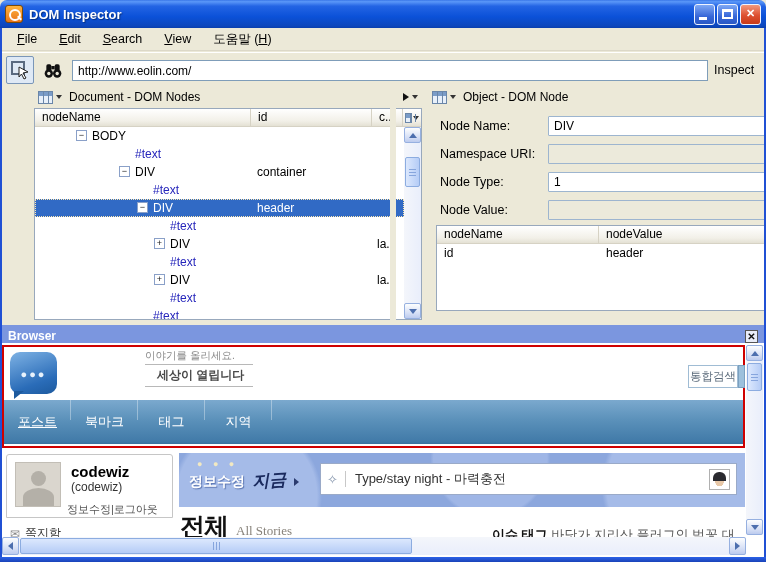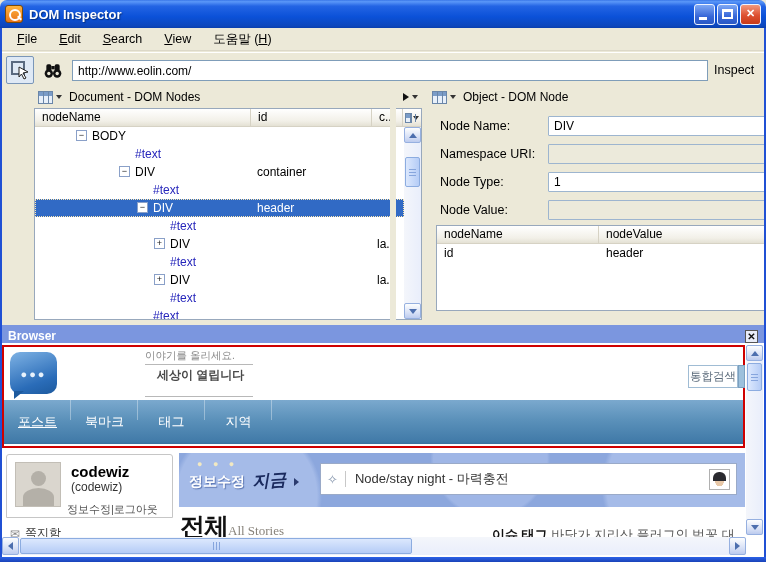--- a/index.html
+++ b/index.html
@@ -121,21 +121,21 @@
   .bubble { position:absolute; left:6px; top:5px; width:47px; height:42px; border-radius:10px;
     background:linear-gradient(160deg,#7eb2e4,#2a6cb8 70%,#1d5a9e); }
   .bubble::after { content:""; position:absolute; left:4px; bottom:-5px; width:0; height:0;
     border-left:10px solid #1d5a9e; border-bottom:8px solid transparent; }
   .bubble .dots { position:absolute; left:0; right:0; top:16px; text-align:center; color:#e8f2fc;
     font-size:11px; letter-spacing:2px; }
   .eolin-word { position:absolute; left:56px; top:-9px; font-size:47px; font-weight:bold; color:#1d5fb0;
     letter-spacing:-3px; }
   .taglines { position:absolute; left:141px; top:2px; width:108px; }
   .tagline1 { font-size:10.5px; color:#8a8a8a; border-bottom:1px solid #b8b8b8; padding-bottom:1px; }
-  .tagline2 { font-size:12px; font-weight:bold; color:#4a4a4a; border-bottom:1px solid #b8b8b8; padding:2px 0 12px 12px; }
+  .tagline2 { font-size:12px; font-weight:bold; color:#4a4a4a; border-bottom:1px solid #b8b8b8; padding:2px 0 2px 12px; }
   .search-box { position:absolute; left:684px; top:18px; width:50px; height:23px; border:1px solid #a0bcd4;
     font-size:11.5px; color:#5a6a7a; display:flex; align-items:center; justify-content:center; }
   .search-btn { position:absolute; left:734px; top:18px; width:7px; height:23px; background:#9cc0dc; border:1px solid #7aa0c0; }
   .navbar { position:relative; height:44px; margin-top:1px;
     background:linear-gradient(#7ba9ce,#5b91ba 45%,#417aa8 95%,#38719e); }
   .nav-tab { position:absolute; top:0; height:44px; width:67px; color:#fff; font-size:13px;
     display:flex; align-items:center; justify-content:center; }
   .nav-tab::after { content:""; position:absolute; right:0; top:0; height:20px; width:1px; background:rgba(255,255,255,.35); }
   .nav-tab.active span { text-decoration:underline; }
   .sidebar-card { position:absolute; left:4px; top:111px; width:167px; height:64px; background:#fff;
@@ -164,21 +164,21 @@
     border:1px solid #9aaac8; display:flex; align-items:center; padding:0 6px; }
   .ticker-star { color:#8a9ab0; font-size:13px; }
   .ticker-sep { width:1px; height:16px; background:#c8c8c8; margin:0 9px 0 7px; }
   .ticker-text { font-size:13px; color:#333; flex:1; white-space:nowrap; overflow:hidden; }
   .ticker-avatar { width:21px; height:21px; border:1px solid #b0b0b0; background:
     radial-gradient(circle at 50% 62%, #e8c8a8 0 28%, transparent 29%), #fff; position:relative; flex:0 0 auto; }
   .ticker-avatar::before { content:""; position:absolute; left:3px; top:2px; right:3px; height:9px;
     border-radius:6px 6px 0 0; background:#2a2a30; }
   .section-row { position:absolute; left:178px; top:167px; display:flex; align-items:baseline; }
   .section-title { font-size:25px; font-weight:bold; color:#111; letter-spacing:-1px; }
-  .section-subtitle { font-family:"Liberation Serif",serif; font-size:13px; color:#87827a; margin-left:0; }
+  .section-subtitle { font-family:"Liberation Serif",serif; font-size:13px; color:#87827a; margin-left:8px; }
   .issue-row { position:absolute; left:490px; top:183px; width:252px; white-space:nowrap; overflow:hidden; font-size:13px; }
   .issue-label { font-weight:bold; color:#111; }
   .issue-tags { color:#555; }
   .bb-vscroll { left:744px; top:2px; height:190px; }
   .bb-hscroll { left:0; top:194px; width:744px; }
   .lp-vscroll { right:0; top:18px; bottom:0; }
 </style>
 </head>
 <body>
 
@@ -397,21 +397,21 @@
     <div class="banner">
       <div class="banner-logo">
         <div class="banner-dots">● ● ●</div>
         <span class="banner-main">정보수정</span>
         <span class="banner-accent">지금</span>
         <span class="banner-arrow"></span>
       </div>
       <div class="ticker">
         <span class="ticker-star">✧</span>
         <span class="ticker-sep"></span>
-        <span class="ticker-text">Node/stay night - 마력충전</span>
+        <span class="ticker-text">Type/stay night - 마력충전</span>
         <span class="ticker-avatar"></span>
       </div>
     </div>
 
     <div class="section-row">
       <span class="section-title">전체</span>
       <span class="section-subtitle">All Stories</span>
     </div>
     <div class="issue-row">
       <span class="issue-label">이슈 태그</span>

